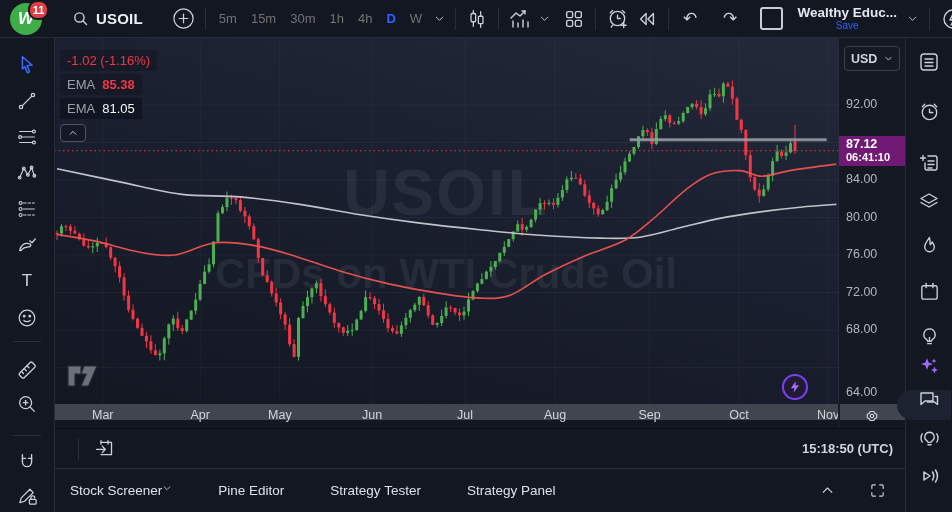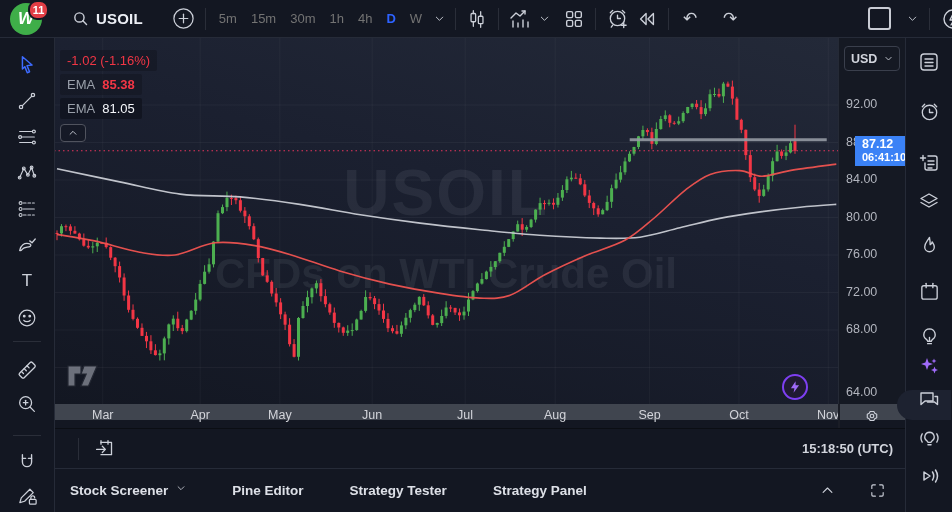--- a/index.html
+++ b/index.html
@@ -60,41 +60,41 @@
   #boost-btn{position:absolute;left:728px;top:336px;width:26px;height:26px;border-radius:50%;
     border:2px solid #7e3ff2;background:#201a33;display:flex;align-items:center;justify-content:center;z-index:6}
 
   
   #axiscol{position:absolute;left:838px;top:38px;width:68px;height:366px;background:#151923;
     border-left:1px solid #252a36;z-index:10}
   #usd-box{position:absolute;left:5px;top:8px;width:56px;height:25px;border:1px solid #3a3f4c;border-radius:4px;
     display:flex;align-items:center;justify-content:space-between;padding:0 6px;box-sizing:border-box;
     font-size:12.5px;font-weight:600;color:#d1d4dc}
   .ytick{position:absolute;left:7px;font-size:12.5px;color:#b2b5be}
-  #price-badge{position:absolute;left:16px;width:66px;background:#3b82f6;color:#fff;z-index:12;
+  #price-badge{position:absolute;left:0;width:66px;background:#701a75;color:#fff;z-index:12;
     padding:1px 0 2px 7px;line-height:1.15}
   #price-badge .p{font-size:12.5px;font-weight:700}
   #price-badge .cd{font-size:11px;font-weight:600}
 
   
   #timestrip{position:absolute;left:54px;top:404px;width:852px;height:16px;background:#40454f;z-index:11}
   .xtick{position:absolute;top:4px;transform:translateX(-50%);font-size:12.5px;color:#d2d4da}
   #strip-div{position:absolute;left:784px;top:0;width:2px;height:24px;background:#1a1d26;z-index:2}
   #gear-btn{position:absolute;left:805px;top:0px;width:26px;height:24px;display:flex;align-items:center;justify-content:center;z-index:3}
 
   
   #rangebar{position:absolute;left:54px;top:428px;width:852px;height:40px;background:#131722;
     border-top:1px solid #0b0e14;display:flex;align-items:center;padding:0 13px 0 14px;box-sizing:border-box;z-index:11}
   .rng{font-size:13px;font-weight:600;color:#d1d4dc;padding:0 8px;height:26px;display:flex;align-items:center}
   #clock{margin-left:auto;font-size:13px;font-weight:600;color:#d1d4dc}
 
   
   #panelbar{position:absolute;left:54px;top:468px;width:852px;height:44px;background:#131722;
     border-top:1px solid #262b38;display:flex;align-items:center;padding:0 14px 0 16px;box-sizing:border-box;z-index:11}
-  .ptab{font-size:13.5px;font-weight:700;color:#dde0e7;display:flex;align-items:flex-start;gap:8px;margin-right:46px}
+  .ptab{font-size:13.5px;font-weight:400;color:#dde0e7;display:flex;align-items:flex-start;margin-right:46px}
   #panel-right{margin-left:auto;display:flex;align-items:center;gap:20px}
 
   
   #rightbar{position:absolute;right:0;top:38px;width:46px;height:474px;background:#131722;
     border-left:1px solid #262b38;z-index:20}
   #rightbar .rtool{position:absolute;left:9px;width:28px;height:28px;display:flex;align-items:center;justify-content:center}
   #ai-pill{position:absolute;left:-9px;top:352px;width:54px;height:30px;border-radius:15px 0 0 15px;background:#1d2230}
 </style>
 </head>
 <body>
@@ -208,20 +208,24 @@
       </span>
     </button>
     <div class="vdiv"></div>
     <button class="icon-btn">
       <span class="arrow-glyph">↶</span>
     </button>
     <button class="icon-btn dim" style="margin-left:10px">
       <span class="arrow-glyph dim">↷</span>
     </button>
     <div class="chk" style="margin-left:auto"></div>
+    <div class="layout-block">
+      <span class="layout-name">Wealthy Educ...</span>
+      <span class="save-lbl">Save</span>
+    </div>
     <button class="icon-btn" style="width:22px">
       <span>
         <svg width="11" height="11" viewBox="0 0 24 24" class="ic" style="stroke-width:2">
             <polyline points="5 9 12 16 19 9"></polyline>
           </svg>
       </span>
     </button>
     <div class="vdiv"></div>
     <button class="icon-btn" style="margin-right:-14px">
       <span>

